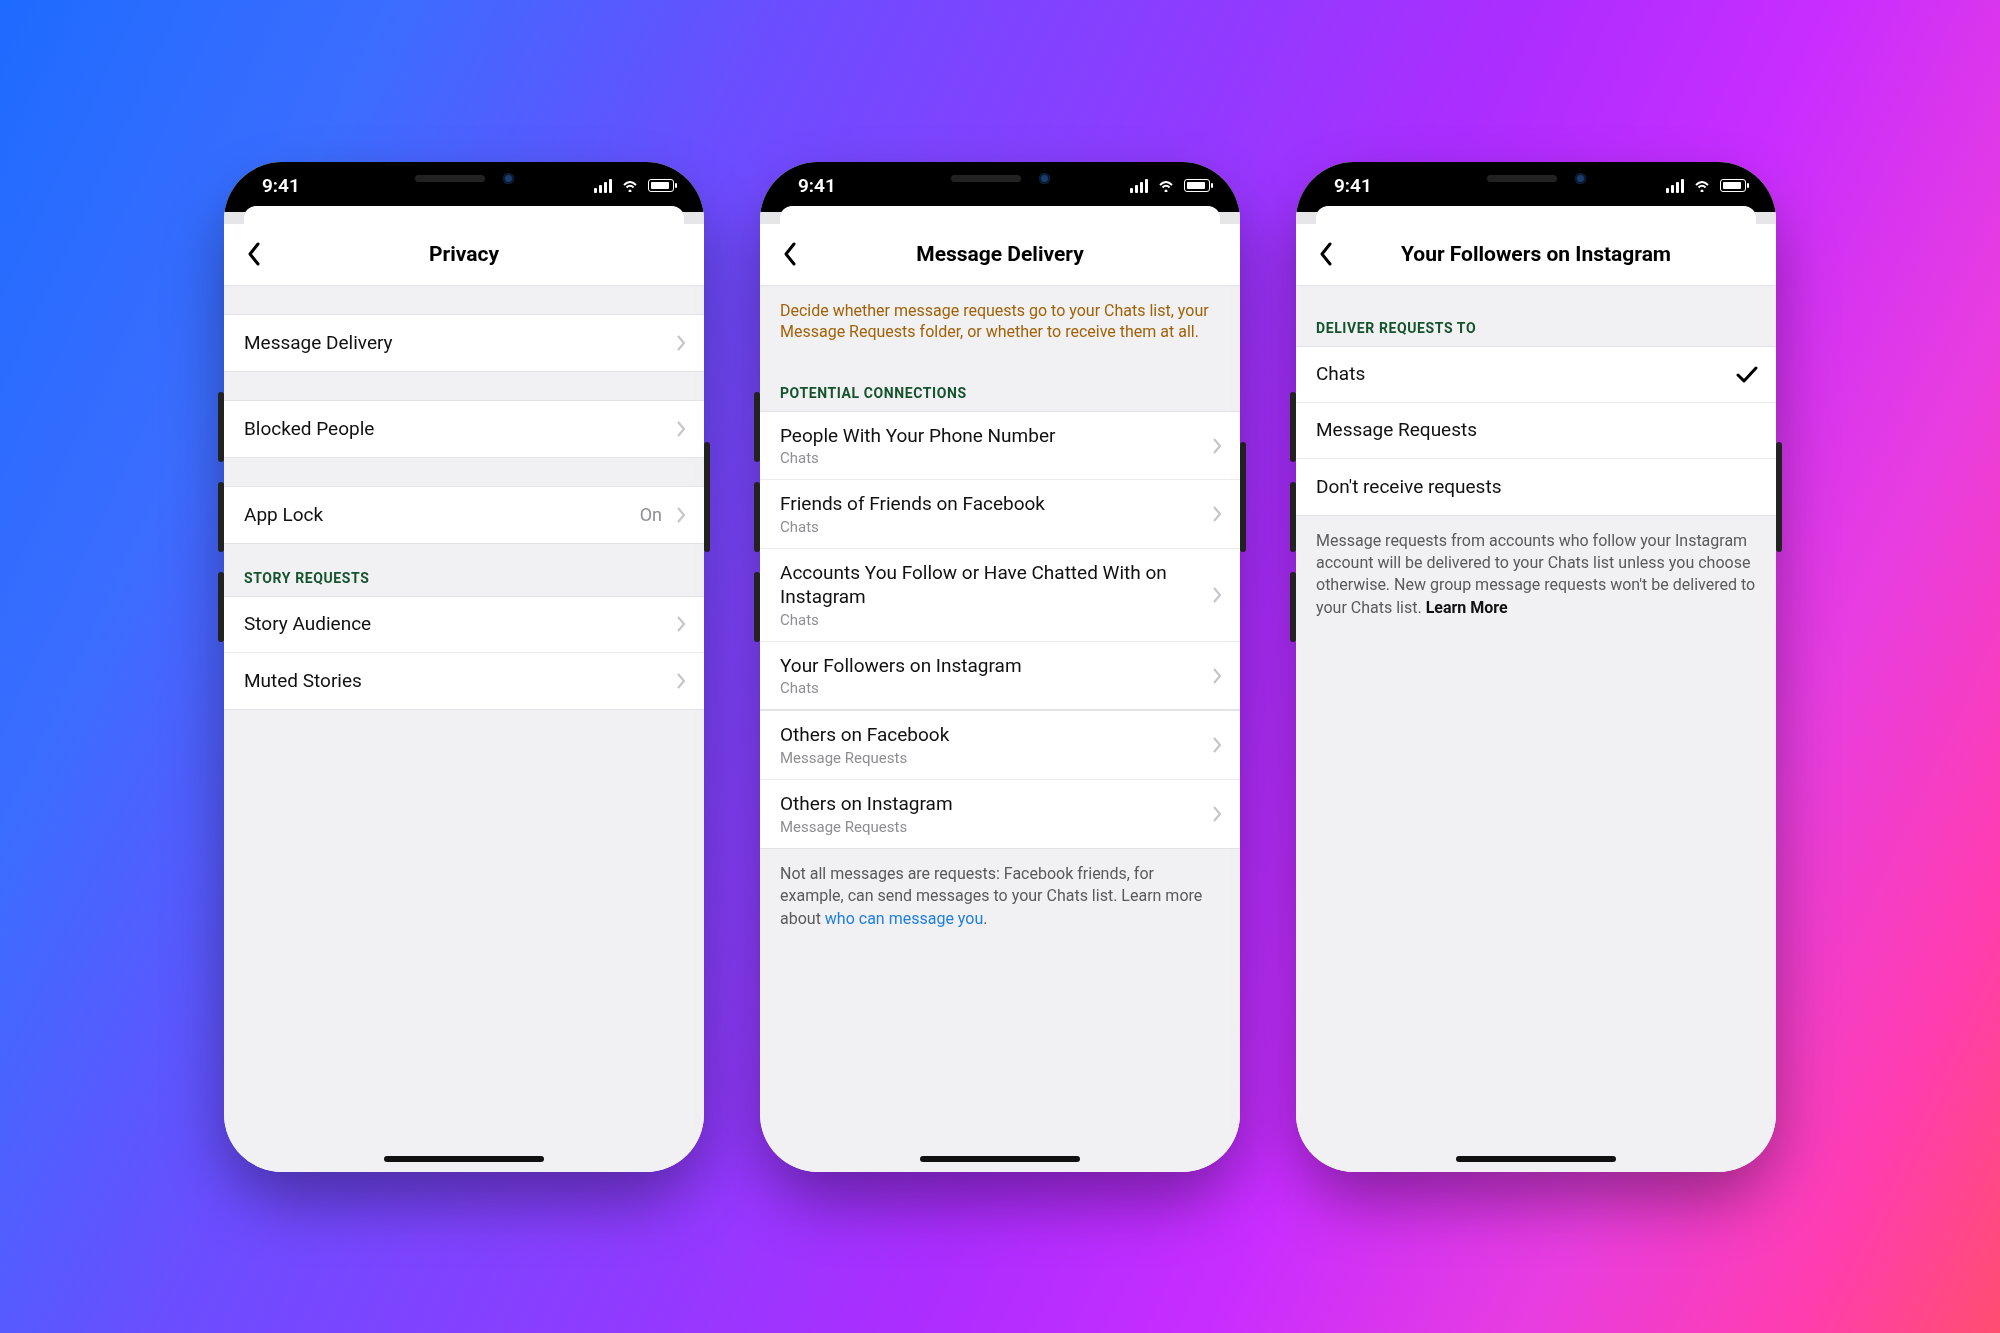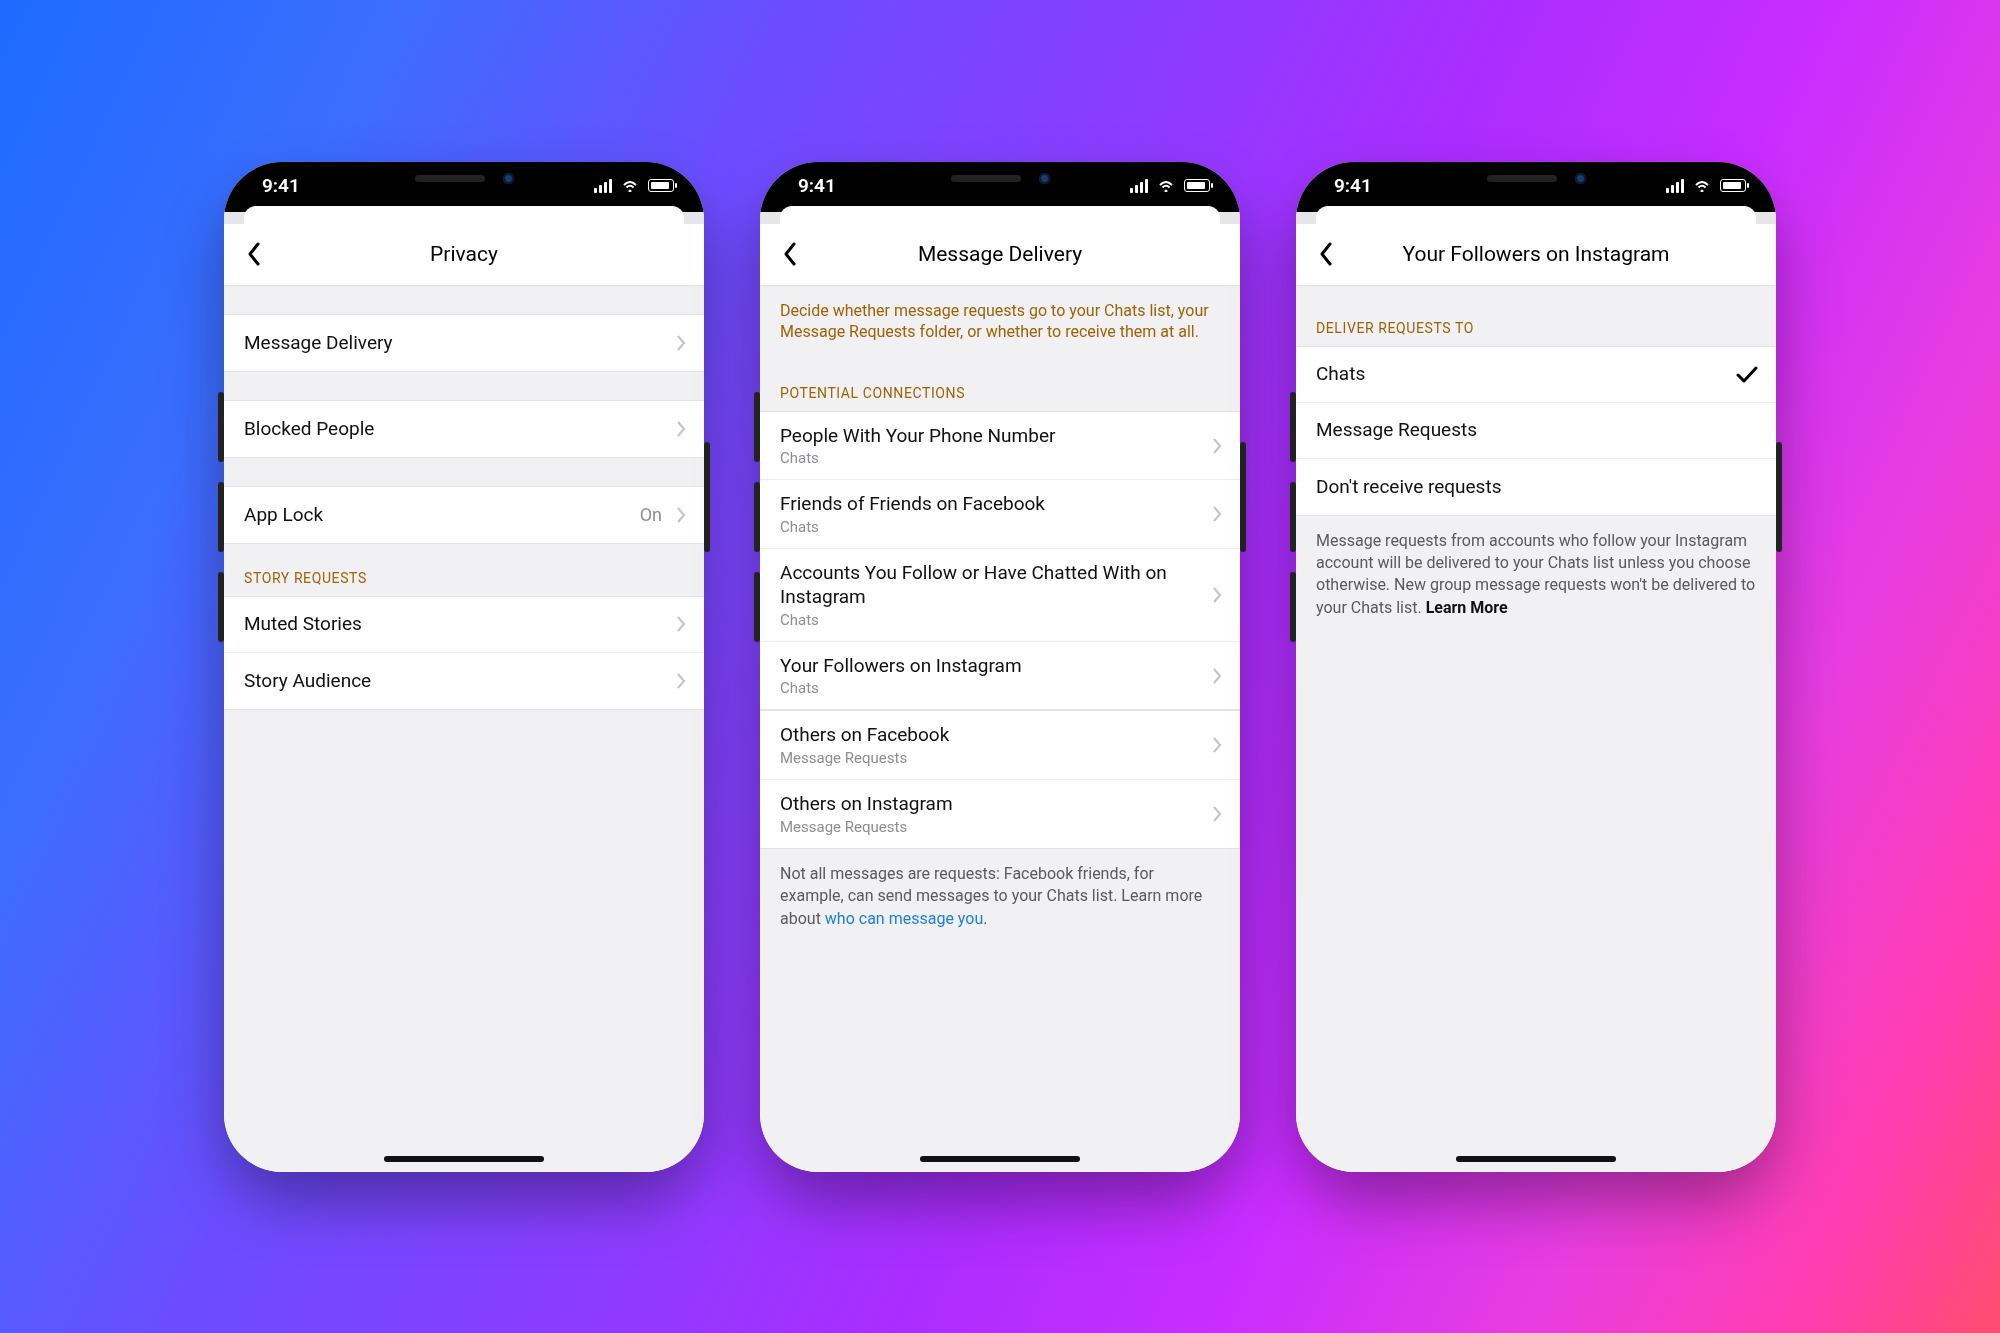--- a/index.html
+++ b/index.html
@@ -68,32 +68,32 @@
   .nav {
     background: #fff; height: 62px; flex-shrink:0; display:flex; align-items:center;
     border-bottom: 1px solid #e7e7e9; position: relative; z-index:2;
     box-shadow: 0 1px 0 rgba(0,0,0,0.02);
   }
   .nav .back {
     width: 60px; height: 100%; display:flex; align-items:center; justify-content:center;
     font-size: 30px; cursor: pointer;
   }
   .nav .title {
-    position:absolute; left:0; right:0; text-align:center; font-weight:400; font-size:21px;
+    position:absolute; left:0; right:0; text-align:center; font-weight:700; font-size:21px;
     pointer-events:none;
   }
 
   .content { flex:1; overflow-y:auto; background:#f1f1f3; }
   .content::-webkit-scrollbar { width:0; }
 
   .desc {
     padding: 14px 20px 16px; font-size: 16px; color: #a16207; line-height:1.35;
   }
   .section-header {
-    padding: 26px 20px 10px; font-size: 14px; font-weight:400; color:#a16207; letter-spacing: 0.6px;
+    padding: 26px 20px 10px; font-size: 14px; font-weight:700; color:#14532d; letter-spacing: 0.6px;
   }
   .group {
     background:#fff; border-top:1px solid #e3e3e6; border-bottom:1px solid #e3e3e6;
   }
   .row {
     display:flex; align-items:center; min-height:56px; padding: 12px 18px 12px 20px;
     border-bottom:1px solid #ececee; cursor:pointer; gap:10px;
   }
   .row:last-child { border-bottom:none; }
   .row .main { flex:1; min-width:0; }
@@ -196,29 +196,29 @@
           <svg class="chevron" viewBox="0 0 10 18">
               <polyline points="2,2 8,9 2,16"></polyline>
             </svg>
         </div>
       </div>
 
       <div class="section-header">STORY REQUESTS</div>
       <div class="group">
         <div class="row">
           <div class="main">
+              <div class="label">Story Audience</div>
+            </div>
+          <svg class="chevron" viewBox="0 0 10 18">
+              <polyline points="2,2 8,9 2,16"></polyline>
+            </svg>
+        </div>
+        <div class="row">
+          <div class="main">
               <div class="label">Muted Stories</div>
-            </div>
-          <svg class="chevron" viewBox="0 0 10 18">
-              <polyline points="2,2 8,9 2,16"></polyline>
-            </svg>
-        </div>
-        <div class="row">
-          <div class="main">
-              <div class="label">Story Audience</div>
             </div>
           <svg class="chevron" viewBox="0 0 10 18">
               <polyline points="2,2 8,9 2,16"></polyline>
             </svg>
         </div>
       </div>
     </div>
     <div class="home-indicator"></div>
   </div>
 </div>

